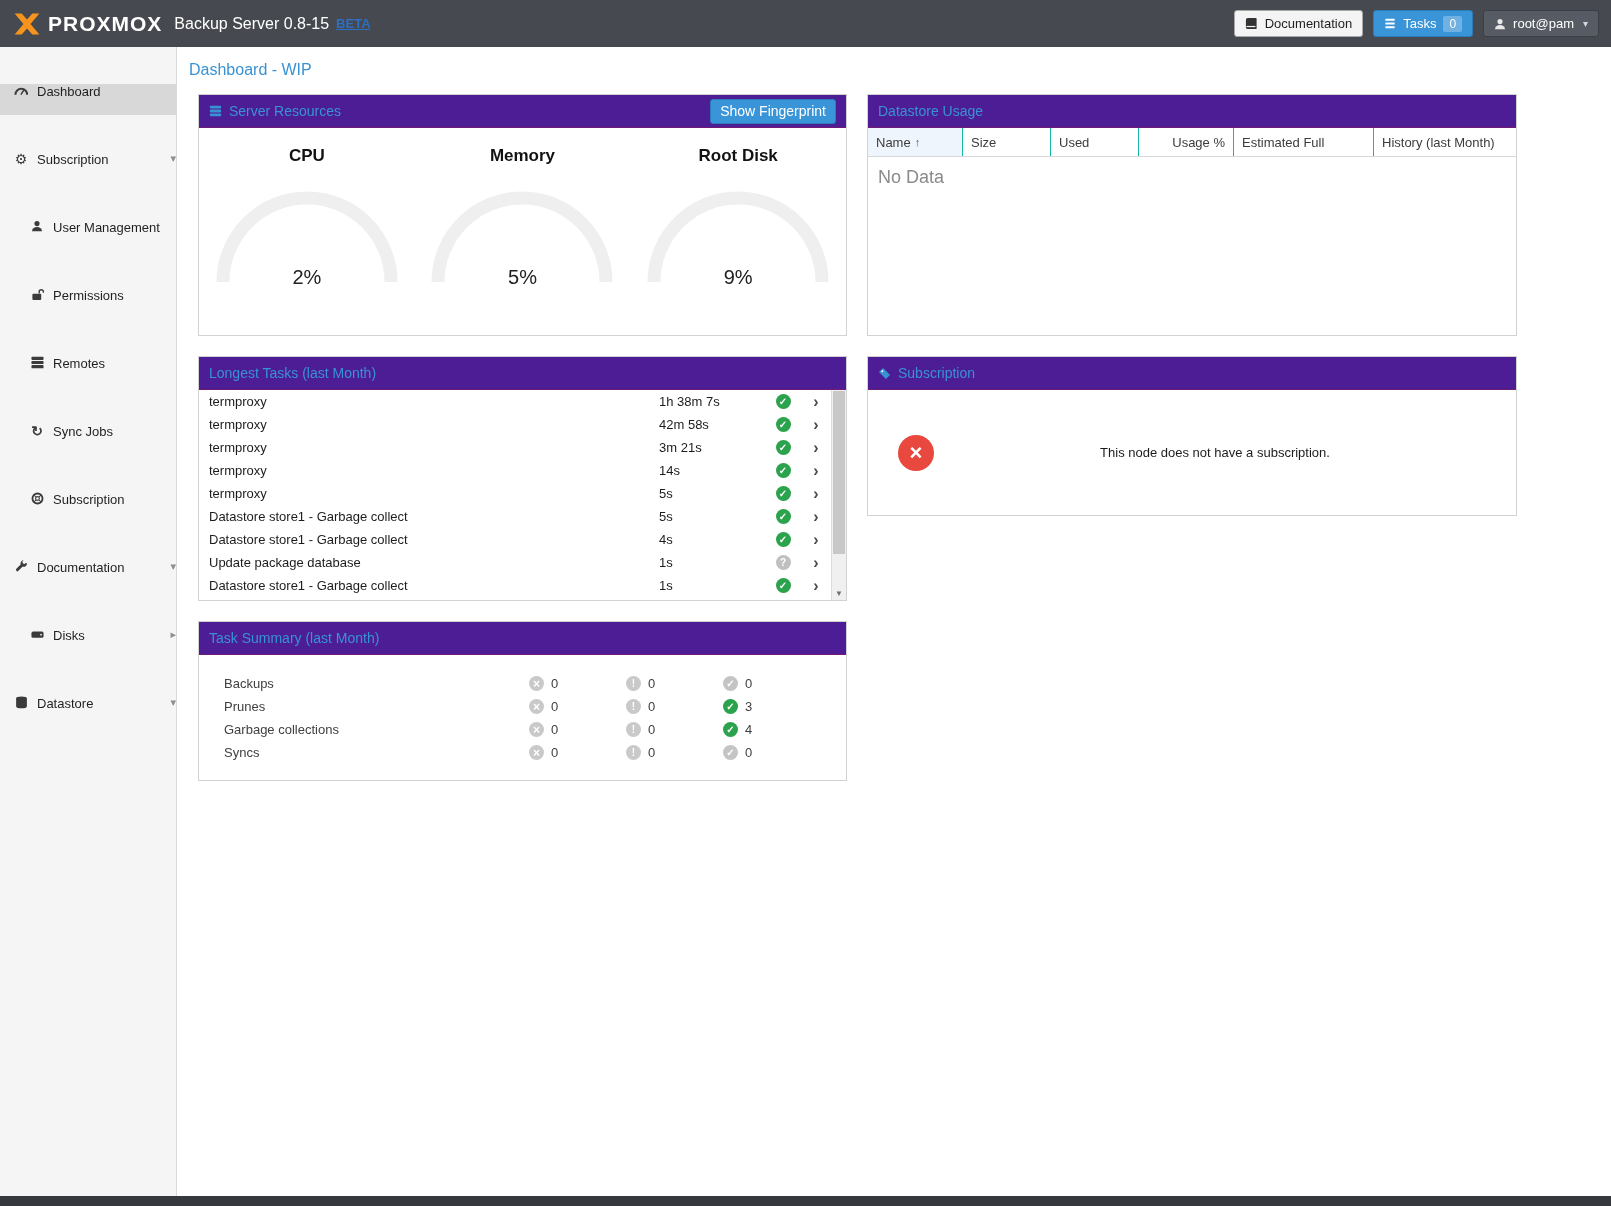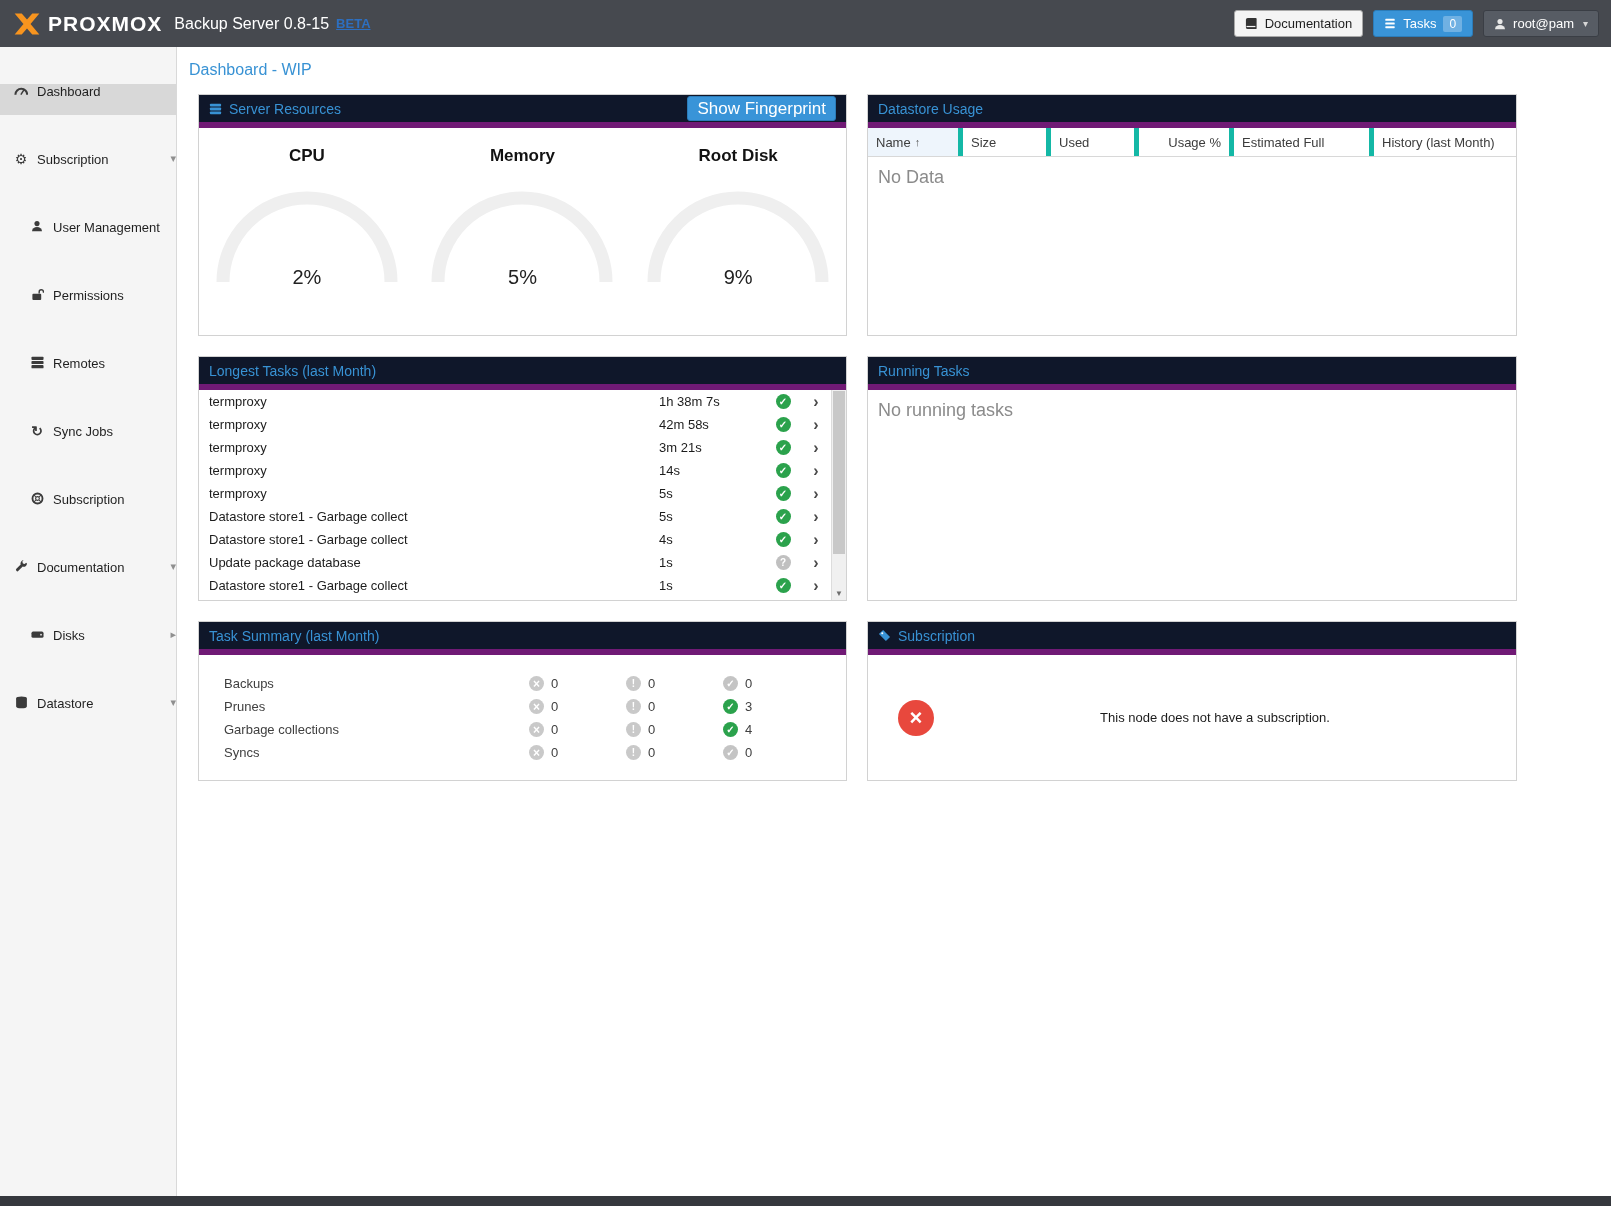--- a/index.html
+++ b/index.html
@@ -56,49 +56,49 @@
 
   
   .page-header { padding:14px 0 10px 12px; color:#3892d4; font-size:16px; }
 
   
   .columns { display:flex; gap:20px; padding:5px 0 0 21px; }
   .col { width:649px; flex:none; display:flex; flex-direction:column; gap:20px; }
   .panel { border:1px solid #d2d2d2; background:#fff; display:flex; flex-direction:column; }
   .panel-header {
     height:33px; flex:none; display:flex; align-items:center; gap:7px;
-    padding:0 10px; background:#0f172a; border-bottom:6px solid #701a75;
+    padding:0 10px; background:#4c1d95; border-bottom:1px solid #701a75;
   }
   .ptitle { color:#3892d4; font-size:14px; }
   .picon { color:#3892d4; display:inline-flex; align-items:center; }
   .panel-body { flex:1; position:relative; overflow:hidden; }
 
   .fingerprint-btn {
     margin-left:auto; background:#3994d8; color:#fff; border:1px solid #2b7cb9;
-    border-radius:3px; height:25px; padding:0 9px; font-size:17px; cursor:pointer;
+    border-radius:3px; height:25px; padding:0 9px; font-size:14px; cursor:pointer;
     font-family:inherit;
   }
 
   
   .gauge-row { display:flex; justify-content:space-around; padding-top:18px; }
   .gauge { width:200px; text-align:center; }
   .gauge-label { font-size:17px; font-weight:700; color:#121212; margin-bottom:20px; }
   .gauge-arc-wrap { position:relative; width:186px; height:100px; margin:0 auto; }
   .gauge-svg { width:186px; height:100px; display:block; }
   .gtrack { fill:none; stroke:#efefef; stroke-width:13; }
   .gval   { fill:none; stroke:#8cb3d6; stroke-width:13; stroke-dasharray:0 999; }
   .gauge-value {
     position:absolute; left:0; right:0; bottom:-3px; font-size:20px; color:#222;
   }
 
   
   .dt-head { display:flex; height:29px; border-bottom:1px solid #d8d8d8; flex:none; }
   .dt-cell {
     padding:0 8px; display:flex; align-items:center; gap:4px; font-size:13px;
-    color:#3c3c3c; border-right:5px solid #14b8a6; cursor:pointer;
+    color:#3c3c3c; border-right:1px solid #14b8a6; cursor:pointer;
   }
   .dt-cell:nth-child(1){ width:95px; background:#eef5fc; }
   .dt-cell:nth-child(2){ width:88px; }
   .dt-cell:nth-child(3){ width:88px; }
   .dt-cell:nth-child(4){ width:95px;justify-content:flex-end; }
   .dt-cell:nth-child(5){ width:140px; }
   .dt-cell:nth-child(6){ flex:1; border-right:none; }
   .sort-arrow { font-size:11px; color:#555; }
   .empty-text { padding:10px 10px; color:#8b8b8b; font-size:18px; }
 
@@ -531,28 +531,20 @@
               </span>
             <span class="dt-cell">
                 <span>History (last Month)</span>
               </span>
           </div>
           <div class="panel-body">
             <div class="empty-text">No Data</div>
           </div>
         </div>
 
-        <div class="panel" style="height:245px;">
-          <div class="panel-header">
-            <span class="ptitle">Running Tasks</span>
-          </div>
-          <div class="panel-body">
-            <div class="empty-text">No running tasks</div>
-          </div>
-        </div>
 
         <div class="panel" style="height:160px;">
           <div class="panel-header">
             <span class="picon">
               <svg width="13" height="13" viewBox="0 0 14 14">
                 <path d="M1 5.5 L5.5 1 L13 8.5 L8.5 13 z" fill="#3892d4"></path>
                 <circle cx="4.6" cy="4.6" r="1.1" fill="#fff"></circle>
               </svg>
             </span>
             <span class="ptitle">Subscription</span>

